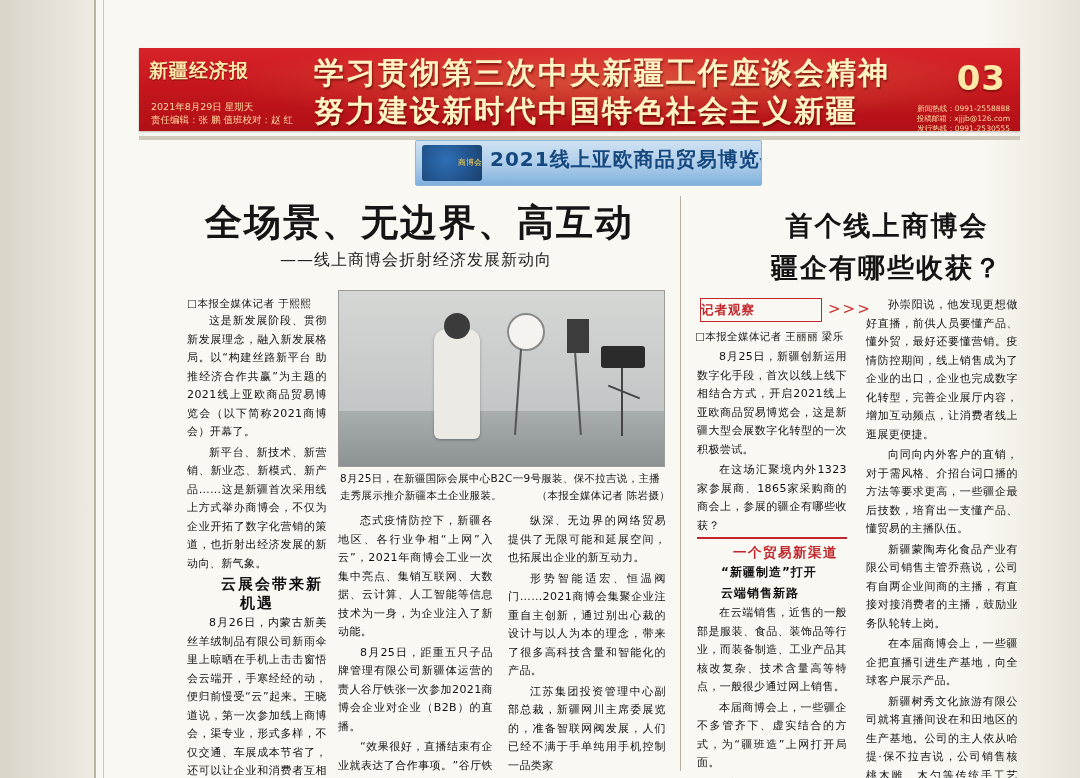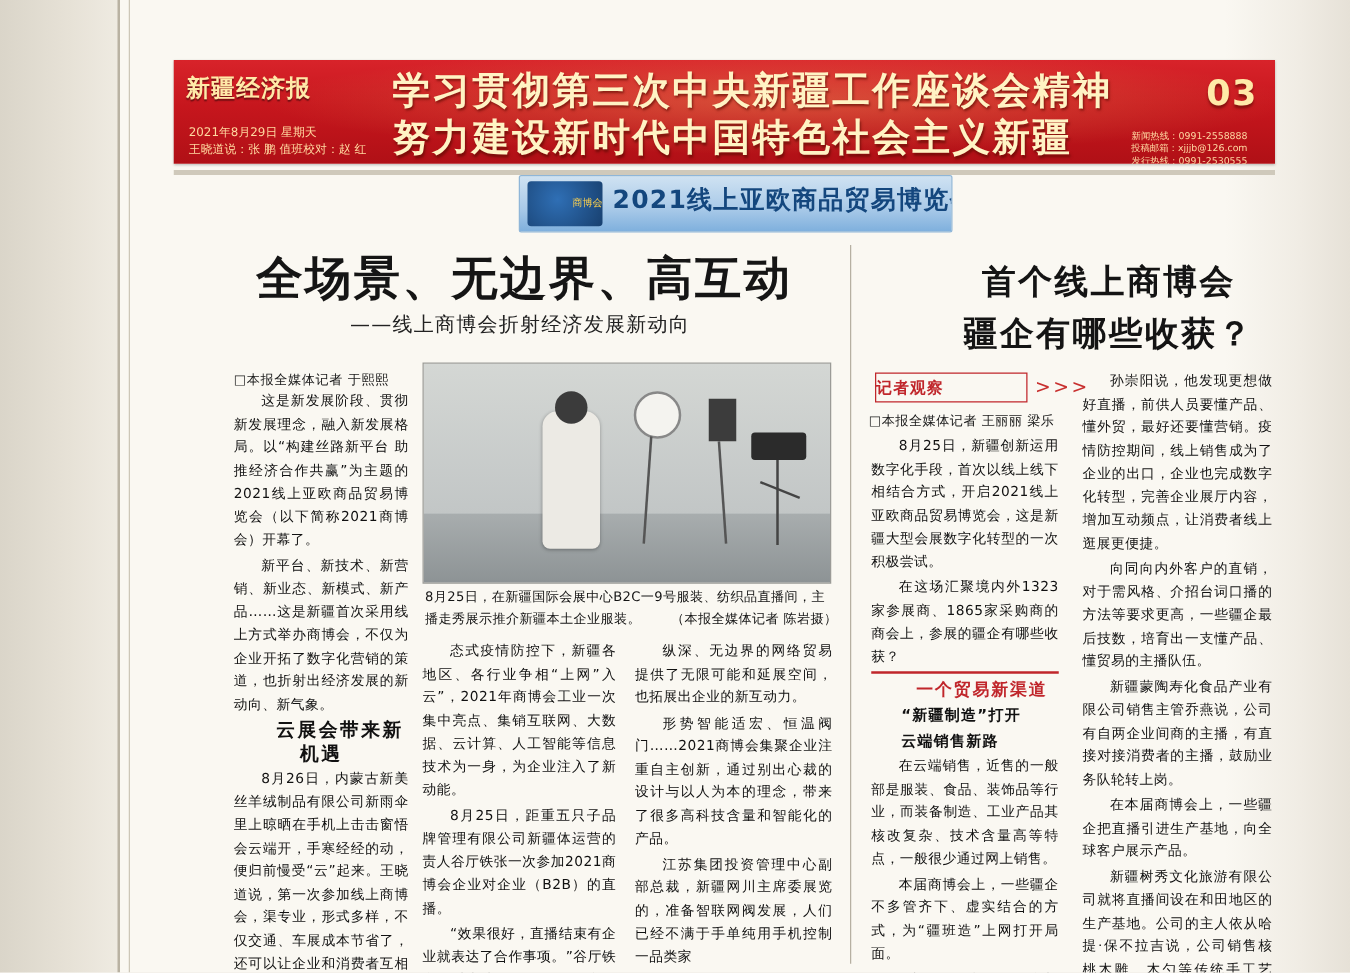--- a/index.html
+++ b/index.html
@@ -50,25 +50,25 @@
     color:#ffd9a0;font-size:9.5px;line-height:13px;white-space:nowrap;
   }
   .mast-title{
     position:absolute;left:175px;top:6px;width:640px;
     color:#fff3c4;font-size:30px;line-height:38px;font-weight:bold;
     letter-spacing:2px;white-space:nowrap;
     text-shadow:1px 2px 2px rgba(90,10,0,.65);
   }
   .mast-page{
     position:absolute;right:14px;top:10px;
-    color:#ffe9a8;font-size:28px;font-weight:bold;letter-spacing:1px;
+    color:#ffe9a8;font-size:34px;font-weight:bold;letter-spacing:1px;
     text-shadow:0 2px 2px rgba(90,10,0,.6);
   }
   .mast-info{
-    position:absolute;right:22px;top:56px;width:190px;text-align:right;
+    position:absolute;right:10px;top:56px;width:190px;text-align:right;
     color:#ffd8a2;font-size:7.5px;line-height:10px;
   }
 
   
   .expo{
     position:absolute;left:415px;top:140px;width:345px;height:44px;
     background:linear-gradient(180deg,#cfe2f2 0%,#a8c9e8 60%,#7fb0dd 100%);
     border:1px solid #8fb6d8;border-radius:2px;overflow:hidden;
   }
   .expo-mark{
@@ -165,21 +165,21 @@
     <div class="regdot" style="background:#f5e000"></div>
     <div class="regdot" style="background:#7d7d7d"></div>
     <div class="regdot" style="background:#2f6fb5"></div>
   </div>
 
   <div class="masthead">
     <div class="mast-glow"></div>
     <div class="mast-logo">新疆经济报</div>
     <div class="mast-date">
       <div>2021年8月29日 星期天</div>
-      <div>王晓道说：张 鹏  值班校对：赵 红</div>
+      <div>责任编辑：张 鹏  值班校对：赵 红</div>
     </div>
     <div class="mast-title">
       <div>学习贯彻第三次中央新疆工作座谈会精神</div>
       <div>努力建设新时代中国特色社会主义新疆</div>
     </div>
     <div class="mast-page">03</div>
     <div class="mast-info">
       <div>新闻热线：0991-2558888</div>
       <div>投稿邮箱：xjjjb@126.com</div>
       <div>发行热线：0991-2530555</div>
@@ -208,21 +208,21 @@
     <div class="ph-tri1"></div>
     <div class="ph-tri2"></div>
     <div class="ph-cam"></div>
     <div class="ph-tri3"></div>
     <div class="ph-tri3b"></div>
     <div class="ph-person"></div>
     <div class="ph-head"></div>
   </div>
 
   <div class="caption">
-    <span>8月25日，在新疆国际会展中心B2C一9号服装、纺织品直播间，主播走秀展示推介新疆本土企业服装。</span>
+    <span>8月25日，在新疆国际会展中心B2C一9号服装、保不拉吉说，主播走秀展示推介新疆本土企业服装。</span>
     <span class="credit">（本报全媒体记者 陈岩摄）</span>
   </div>
 
   <div class="col" style="left:187px;top:312px;width:140px;">
     <p>这是新发展阶段、贯彻新发展理念，融入新发展格局。以“构建丝路新平台 助推经济合作共赢”为主题的2021线上亚欧商品贸易博览会（以下简称2021商博会）开幕了。</p>
     <p>新平台、新技术、新营销、新业态、新模式、新产品……这是新疆首次采用线上方式举办商博会，不仅为企业开拓了数字化营销的策道，也折射出经济发展的新动向、新气象。</p>
     <p class="sect-title">云展会带来新机遇</p>
     <p>8月26日，内蒙古新美丝羊绒制品有限公司新雨伞里上晾晒在手机上击击窗悟会云端开，手寒经经的动，便归前慢受“云”起来。王晓道说，第一次参加线上商博会，渠专业，形式多样，不仅交通、车展成本节省了，还可以让企业和消费者互相了解。</p>
 
   </div>

